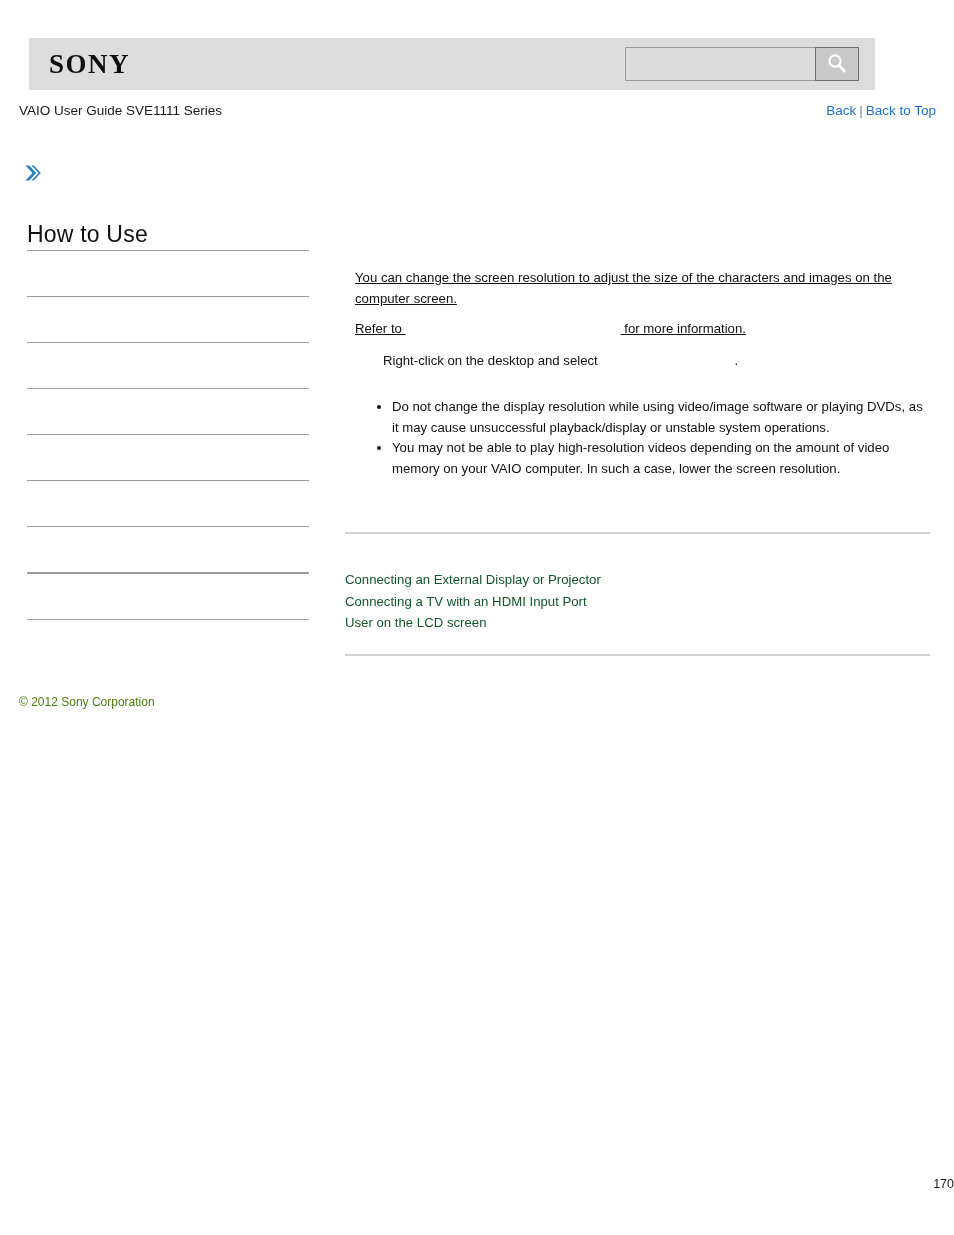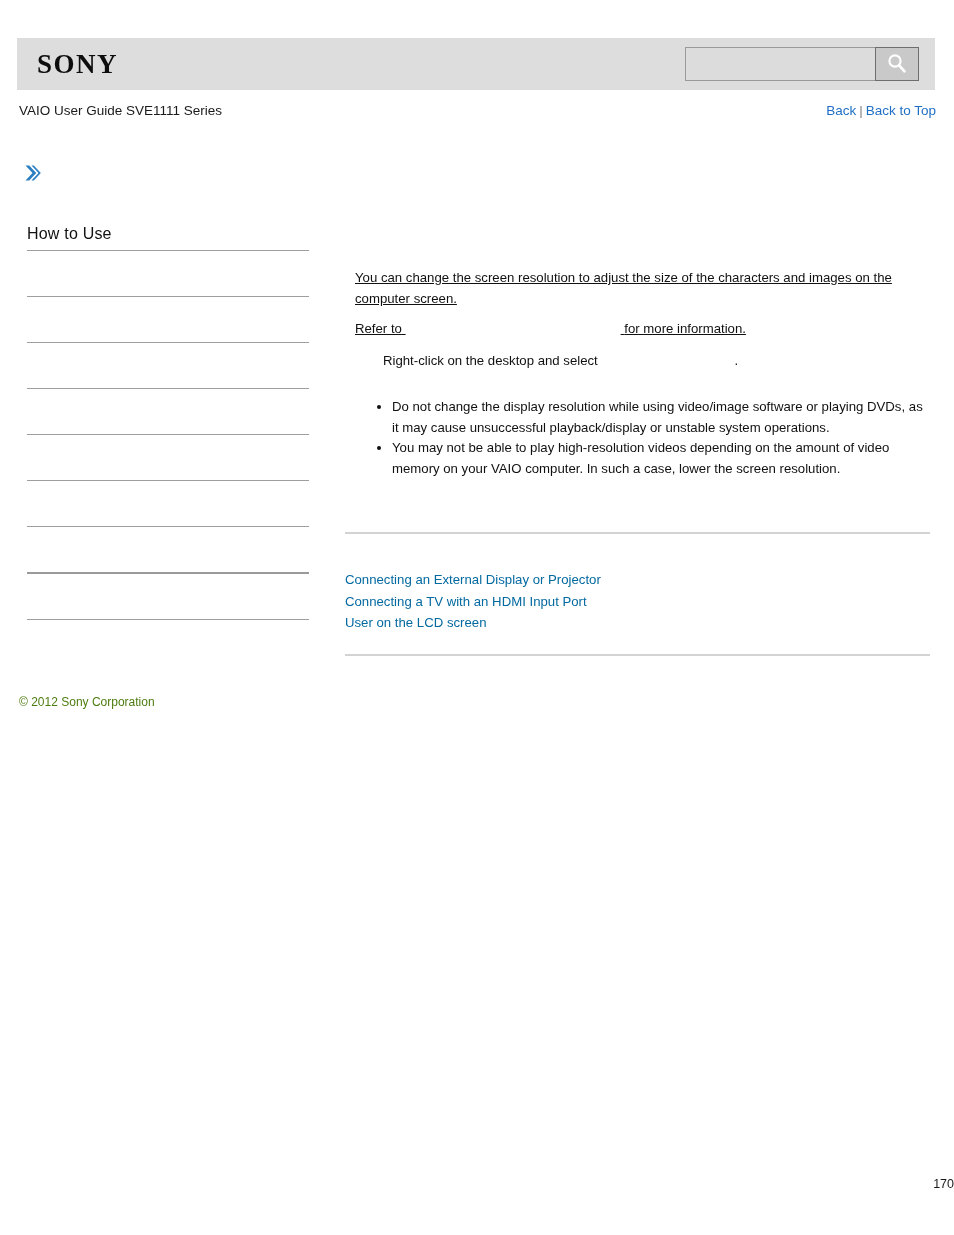--- a/index.html
+++ b/index.html
@@ -12,23 +12,23 @@
     height: 1235px;
     position: relative;
     font-family: "Liberation Sans", sans-serif;
     color: #000000;
     -webkit-font-smoothing: antialiased;
   }
 
   
   .header-bar {
     position: absolute;
-    left: 17px;
+    left: 29px;
     top: 38px;
-    width: 918px;
+    width: 846px;
     height: 52px;
     background: #dddddd;
     box-sizing: border-box;
   }
   .sony-logo {
     position: absolute;
     left: 20px;
     top: 11px;
     font-family: "Liberation Serif", serif;
     font-weight: bold;
@@ -111,21 +111,21 @@
   }
   .arrow-icon svg { display: block; }
 
   .sidebar {
     position: absolute;
     left: 27px;
     top: 220px;
     width: 282px;
   }
   .sidebar-heading {
-    font-size: 16px;
+    font-size: 23px;
     font-weight: normal;
     color: #111111;
     line-height: 28px;
     margin: 0;
     padding: 0 0 2px 0;
     letter-spacing: 0.2px;
   }
   .sidebar-rule {
     width: 282px;
     height: 1px;
@@ -219,21 +219,21 @@
   .rule-bottom { position: absolute; left: 345px; top: 654px; }
 
   .related {
     position: absolute;
     left: 345px;
     top: 569px;
     width: 585px;
   }
   .related a {
     display: block;
-    color: #0369a1;
+    color: #14532d;
     font-size: 13.2px;
     line-height: 21.5px;
     text-decoration: none;
     white-space: nowrap;
   }
 
   
   .page-number {
     position: absolute;
     left: 0;

